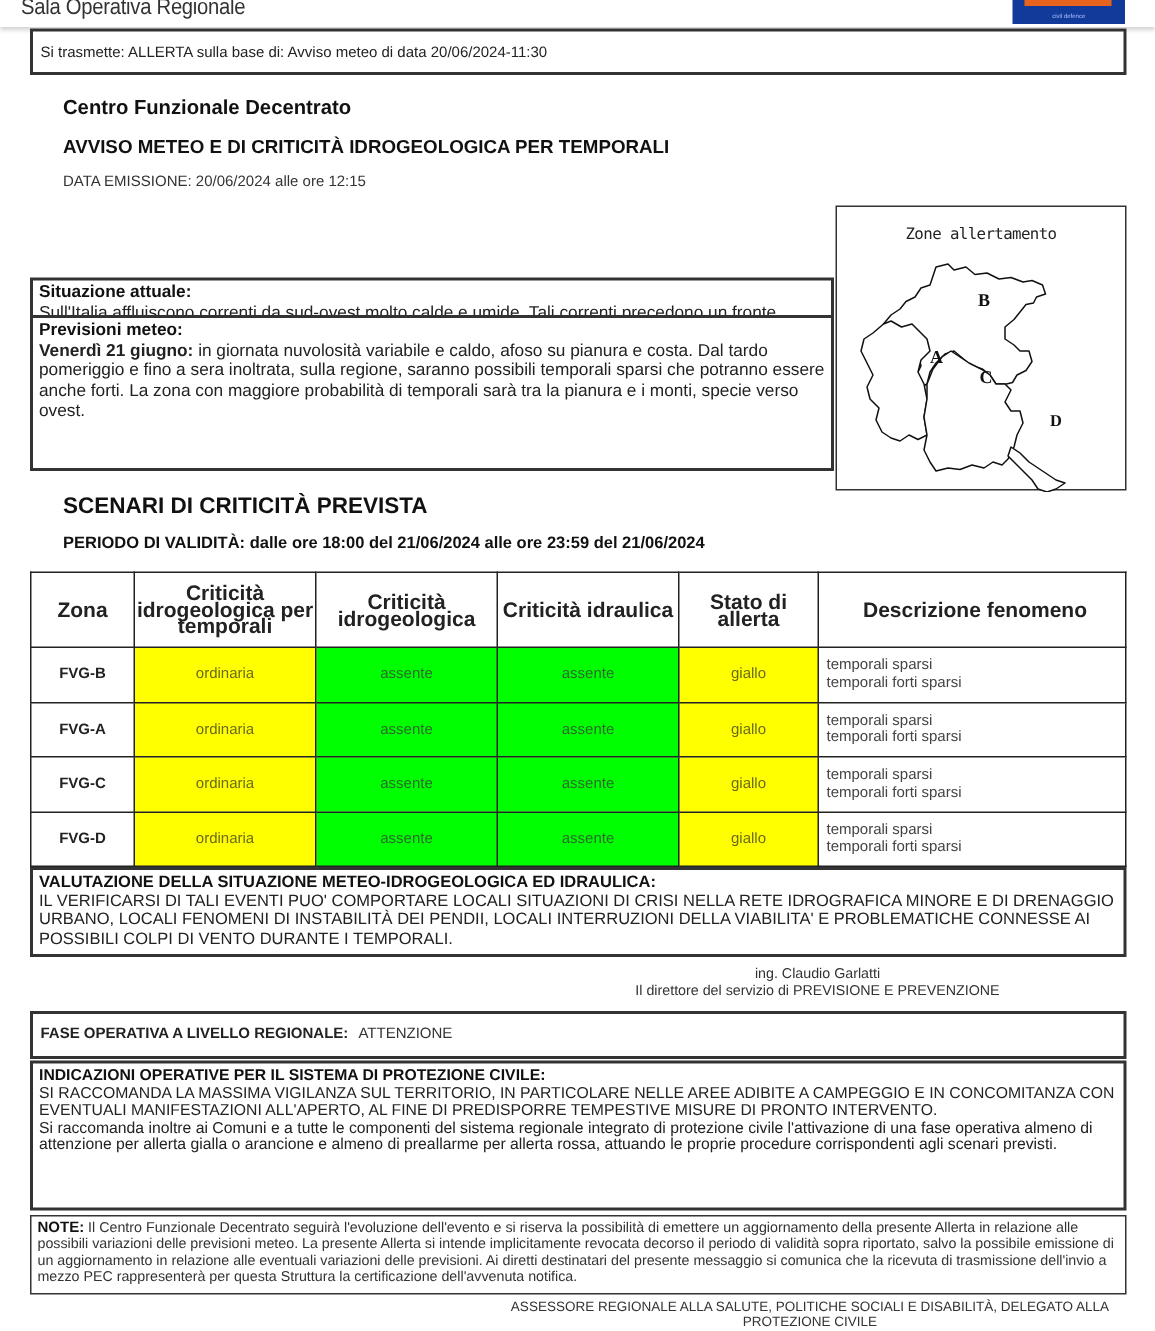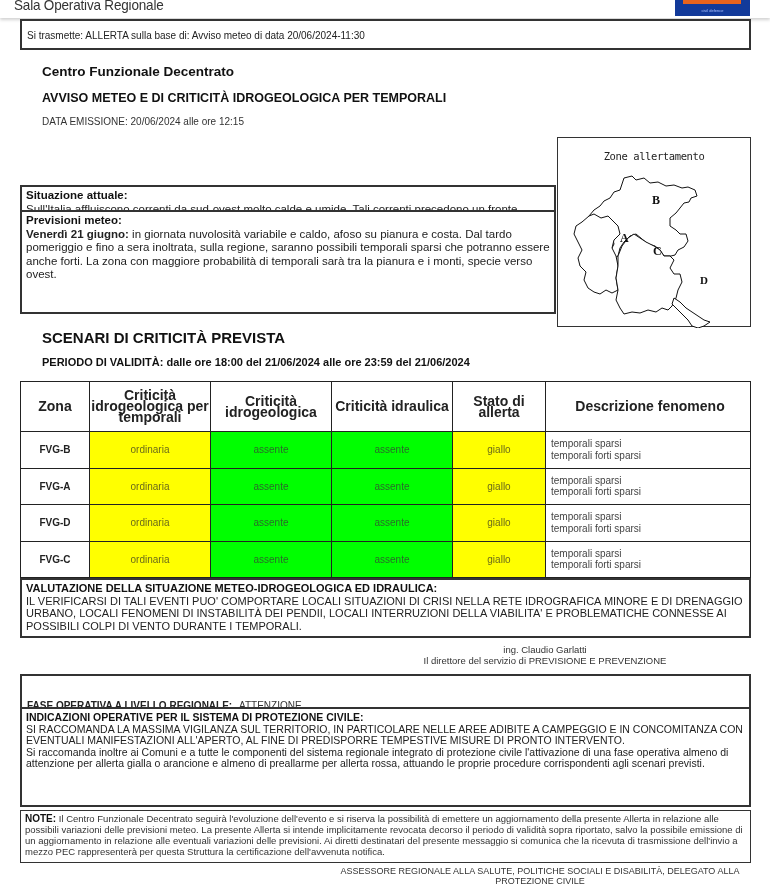--- a/index.html
+++ b/index.html
@@ -59,21 +59,21 @@
   td.green { background: #00ff00; color: #2a6b2a; }
   td.desc { text-align: left !important; padding-left: 5px; font-size: 10px; color: #444; line-height: 11.5px; }
   th.desc-h { text-align: center; padding-left: 5px; margin-left: 28px; }
 
   .valut { left: 20px; top: 578px; width: 731px; height: 60px; padding: 2px 4px; font-size: 11px; line-height: 12.5px; color: #222; }
   .valut .sec-title { font-size: 11px; }
 
   .signer { position: absolute; left: 380px; width: 330px; text-align: center; font-size: 9.5px; color: #333; line-height: 10.5px; }
   .signer1 { top: 645px; }
 
-  .fase { left: 20px; top: 674px; width: 731px; height: 32px; padding: 24px 5px; font-size: 10px; }
+  .fase { left: 20px; top: 674px; width: 731px; height: 32px; padding: 8px 5px; font-size: 10px; }
   .fase .lbl { font-weight: bold; }
   .fase .val { color: #333; margin-left: 4px; }
 
   .indic { left: 20px; top: 707px; width: 731px; height: 100px; padding: 3px 4px; font-size: 10.5px; line-height: 11.5px; color: #222; }
 
   .note { left: 20px; top: 810px; width: 731px; height: 53px; padding: 2px 4px; font-size: 9.5px; line-height: 11px; color: #333; border-width: 1.5px; }
   .note .lbl { font-weight: bold; color: #111; font-size: 10px; }
 
   .assessore { position: absolute; left: 320px; top: 866px; width: 440px; text-align: center; font-size: 9px; color: #333; line-height: 10px; }
 </style>
@@ -163,32 +163,32 @@
       <td class="yellow">ordinaria</td>
       <td class="green">assente</td>
       <td class="green">assente</td>
       <td class="yellow">giallo</td>
       <td class="desc">
           <div>temporali sparsi</div>
           <div>temporali forti sparsi</div>
         </td>
     </tr>
     <tr>
+      <td class="zone">FVG-C</td>
+      <td class="yellow">ordinaria</td>
+      <td class="green">assente</td>
+      <td class="green">assente</td>
+      <td class="yellow">giallo</td>
+      <td class="desc">
+          <div>temporali sparsi</div>
+          <div>temporali forti sparsi</div>
+        </td>
+    </tr>
+    <tr>
       <td class="zone">FVG-D</td>
-      <td class="yellow">ordinaria</td>
-      <td class="green">assente</td>
-      <td class="green">assente</td>
-      <td class="yellow">giallo</td>
-      <td class="desc">
-          <div>temporali sparsi</div>
-          <div>temporali forti sparsi</div>
-        </td>
-    </tr>
-    <tr>
-      <td class="zone">FVG-C</td>
       <td class="yellow">ordinaria</td>
       <td class="green">assente</td>
       <td class="green">assente</td>
       <td class="yellow">giallo</td>
       <td class="desc">
           <div>temporali sparsi</div>
           <div>temporali forti sparsi</div>
         </td>
     </tr>
   </tbody>

